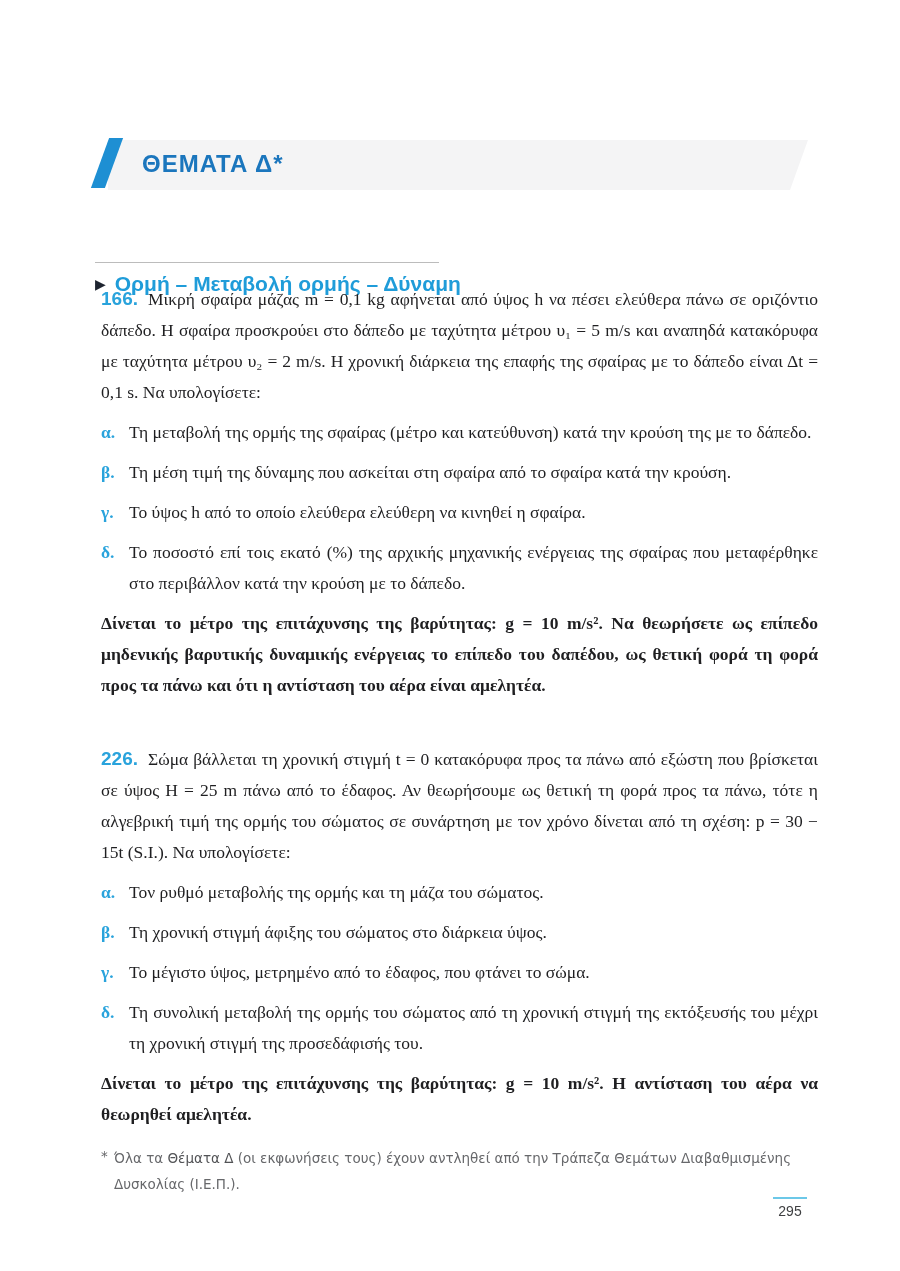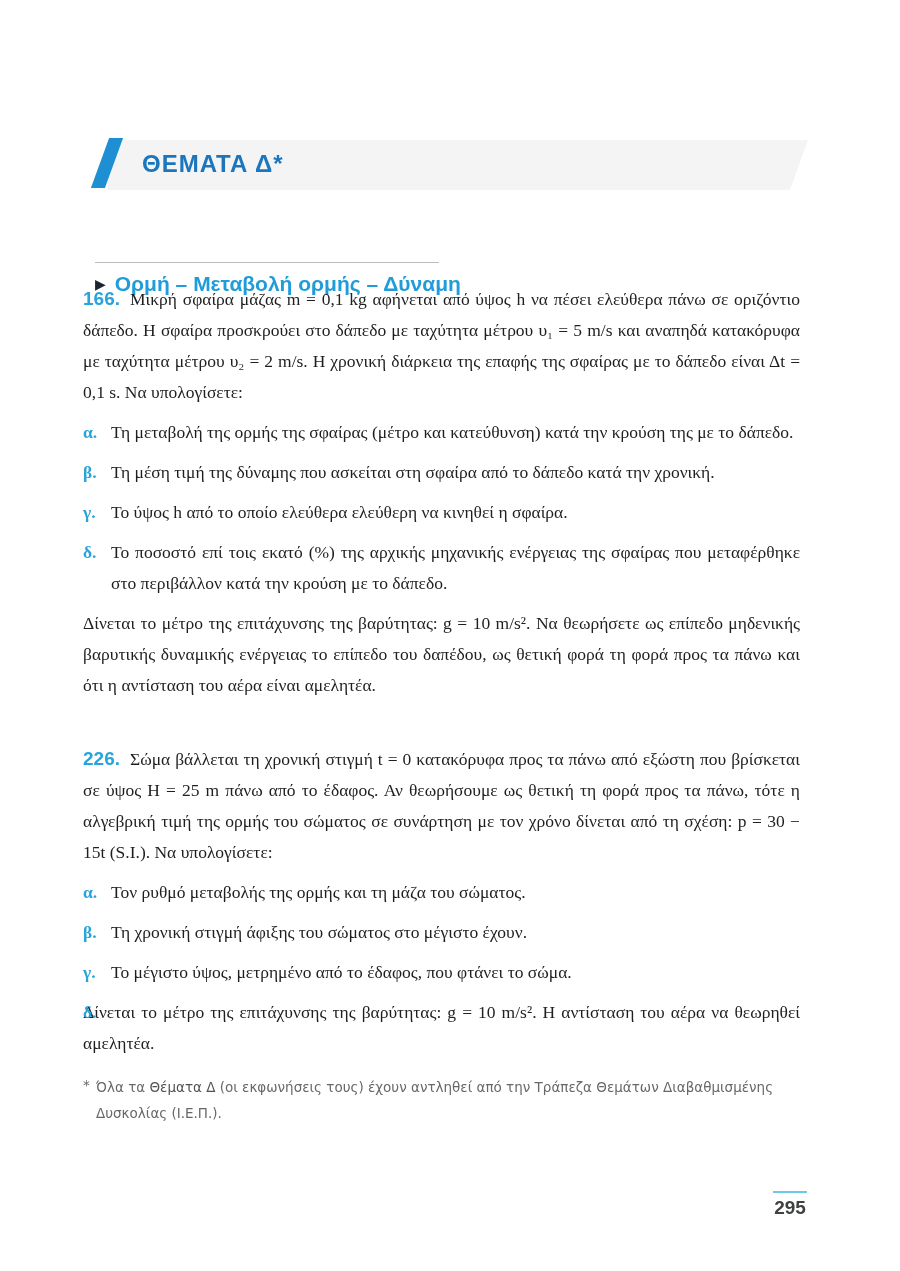--- a/index.html
+++ b/index.html
@@ -36,55 +36,55 @@
   .tri{
     display:inline-block;color:#1e2430;font-size:14px;
     vertical-align:2px;margin-right:9px;
   }
   .heading-rule{
     position:absolute;left:95px;top:262px;width:344px;height:0;
     border-top:1.5px solid #bcbcbc;
   }
   
   .content{
-    position:absolute;left:83px;top:283px;width:717px;
+    position:absolute;left:101px;top:283px;width:717px;
     font-size:17.5px;line-height:31px;
   }
   .problem{margin:0;}
   .problem + .problem{margin-top:42px;}
   .problem-intro{margin:0;text-align:justify;}
   .problem-number{
     font-family:"Liberation Sans","DejaVu Sans",sans-serif;
     font-weight:bold;font-size:19px;color:#29a3dc;
     padding-right:10px;
   }
   .item{
     position:relative;margin-top:9px;padding-left:28px;
     text-align:justify;
   }
   .item-label{
     position:absolute;left:0;top:0;
     font-weight:bold;color:#29a3dc;
   }
-  .note{margin:9px 0 0;text-align:justify;}
+  .note{margin:9px 0 0;text-align:justify;font-weight:bold;}
   
   .footnote{
     position:relative;margin-top:15px;padding-left:13px;
     font-family:"DejaVu Sans","Liberation Sans",sans-serif;
     font-size:13.5px;line-height:26px;color:#67686b;
     text-align:left;
   }
   .footnote-marker{position:absolute;left:0;top:-2px;color:#67686b;}
   .footnote-bold{font-weight:normal;color:#525356;}
   
   .pagenum-block{position:absolute;right:93px;bottom:52px;width:34px;text-align:center;}
   .pagenum-rule{height:0;border-top:2px solid #6cc8e8;margin-bottom:4px;}
   .pagenum{
     font-family:"Liberation Sans","DejaVu Sans",sans-serif;
-    font-size:19px;color:#3f4042;font-weight:bold;
+    font-size:14px;color:#3f4042;
   }
 </style>
 </head>
 <body>
 
 <div class="page">
 
   <div class="banner">
     <div class="banner-title">ΘΕΜΑΤΑ Δ*</div>
   </div>
@@ -100,21 +100,21 @@
     <section class="problem">
       <p class="problem-intro">
         <span class="problem-number">166.</span><span>Μικρή σφαίρα μάζας m = 0,1 kg αφήνεται από ύψος h να πέσει ελεύθερα πάνω σε οριζόντιο δάπεδο. Η σφαίρα προσκρούει στο δάπεδο με ταχύτητα μέτρου υ₁ = 5 m/s και αναπηδά κατακόρυφα με ταχύτητα μέτρου υ₂ = 2 m/s. Η χρονική διάρκεια της επαφής της σφαίρας με το δάπεδο είναι Δt = 0,1 s. Να υπολογίσετε:</span>
       </p>
       <div class="item">
         <span class="item-label">α.</span>
         <span>Τη μεταβολή της ορμής της σφαίρας (μέτρο και κατεύθυνση) κατά την κρούση της με το δάπεδο.</span>
       </div>
       <div class="item">
         <span class="item-label">β.</span>
-        <span>Τη μέση τιμή της δύναμης που ασκείται στη σφαίρα από το δάπεδο κατά την χρονική.</span>
+        <span>Τη μέση τιμή της δύναμης που ασκείται στη σφαίρα από το σφαίρα κατά την κρούση.</span>
       </div>
       <div class="item">
         <span class="item-label">γ.</span>
         <span>Το ύψος h από το οποίο ελεύθερα ελεύθερη να κινηθεί η σφαίρα.</span>
       </div>
       <div class="item">
         <span class="item-label">δ.</span>
         <span>Το ποσοστό επί τοις εκατό (%) της αρχικής μηχανικής ενέργειας της σφαίρας που μεταφέρθηκε στο περιβάλλον κατά την κρούση με το δάπεδο.</span>
       </div>
       <p class="note">Δίνεται το μέτρο της επιτάχυνσης της βαρύτητας: g = 10 m/s². Να θεωρήσετε ως επίπεδο μηδενικής βαρυτικής δυναμικής ενέργειας το επίπεδο του δαπέδου, ως θετική φορά τη φορά προς τα πάνω και ότι η αντίσταση του αέρα είναι αμελητέα.</p>
@@ -123,28 +123,29 @@
     <section class="problem">
       <p class="problem-intro">
         <span class="problem-number">226.</span><span>Σώμα βάλλεται τη χρονική στιγμή t = 0 κατακόρυφα προς τα πάνω από εξώστη που βρίσκεται σε ύψος H = 25 m πάνω από το έδαφος. Αν θεωρήσουμε ως θετική τη φορά προς τα πάνω, τότε η αλγεβρική τιμή της ορμής του σώματος σε συνάρτηση με τον χρόνο δίνεται από τη σχέση: p = 30 − 15t (S.I.). Να υπολογίσετε:</span>
       </p>
       <div class="item">
         <span class="item-label">α.</span>
         <span>Τον ρυθμό μεταβολής της ορμής και τη μάζα του σώματος.</span>
       </div>
       <div class="item">
         <span class="item-label">β.</span>
-        <span>Τη χρονική στιγμή άφιξης του σώματος στο μέγιστο έχουν.</span>
+        <span>Τη χρονική στιγμή άφιξης του σώματος στο διάρκεια ύψος.</span>
       </div>
       <div class="item">
         <span class="item-label">γ.</span>
         <span>Το μέγιστο ύψος, μετρημένο από το έδαφος, που φτάνει το σώμα.</span>
       </div>
       <div class="item">
         <span class="item-label">δ.</span>
+        <span>Τη συνολική μεταβολή της ορμής του σώματος από τη χρονική στιγμή της εκτόξευσής του μέχρι τη χρονική στιγμή της προσεδάφισής του.</span>
       </div>
       <p class="note">Δίνεται το μέτρο της επιτάχυνσης της βαρύτητας: g = 10 m/s². Η αντίσταση του αέρα να θεωρηθεί αμελητέα.</p>
     </section>
 
     <div class="footnote">
       <span class="footnote-marker">*</span><span>Όλα τα </span><span class="footnote-bold">Θέματα Δ</span><span> (οι εκφωνήσεις τους) έχουν αντληθεί από την Τράπεζα Θεμάτων Διαβαθμισμένης Δυσκολίας (Ι.Ε.Π.).</span>
     </div>
   </div>
 
   <div class="pagenum-block">

